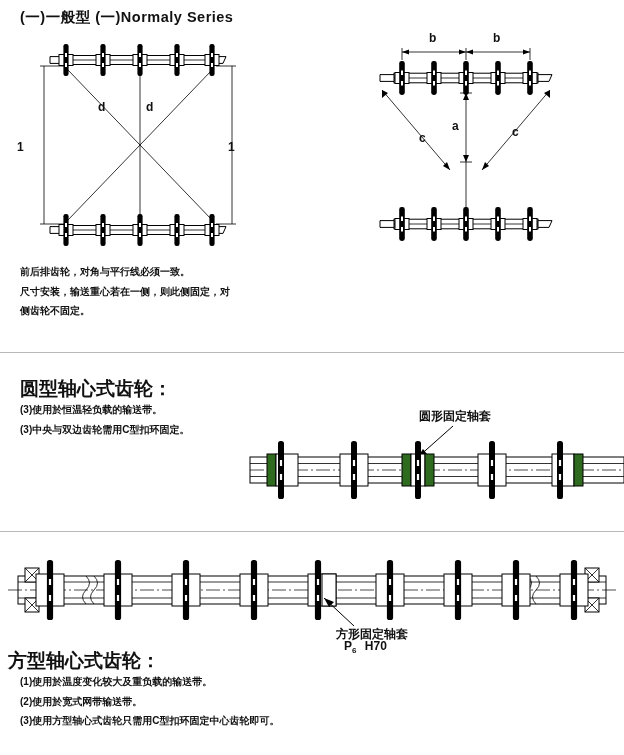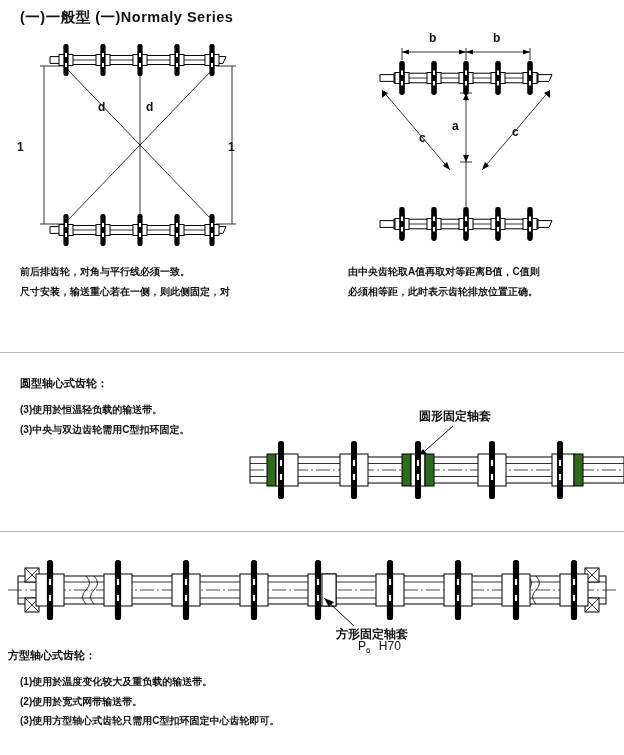--- a/index.html
+++ b/index.html
@@ -10,21 +10,21 @@
   }
   .page{position:relative;width:624px;height:755px;}
 
   
   .abs{position:absolute;}
 
   
   .sec-title{
     font-size:14.5px;font-weight:bold;letter-spacing:.5px;white-space:nowrap;
   }
-  .blk-title{font-size:11px;font-weight:bold;white-space:nowrap;}
+  .blk-title{font-size:19px;font-weight:bold;white-space:nowrap;}
   .para{font-size:10px;font-weight:bold;line-height:19.5px;white-space:nowrap;}
 
   
   .divider{height:0;border-top:1px solid #b9b9b9;box-shadow:0 3px 0 -2px #d8d8d8;}
 
   
   .dim-label{font-size:12px;font-weight:bold;font-family:"Liberation Sans",sans-serif;}
   svg{display:block;overflow:visible;}
   .ln{stroke:#000;fill:none;}
   .thin{stroke-width:.8}
@@ -165,26 +165,23 @@
   </div>
   <div class="abs dim-label" style="left:429px;top:31px;">b</div>
   <div class="abs dim-label" style="left:493px;top:31px;">b</div>
   <div class="abs dim-label" style="left:452px;top:119px;">a</div>
   <div class="abs dim-label" style="left:419px;top:131px;">c</div>
   <div class="abs dim-label" style="left:512px;top:125px;">c</div>
 
   <div class="abs" style="left:20px;top:262px;">
     <div class="para">前后排齿轮，对角与平行线必须一致。</div>
     <div class="para">尺寸安装，输送重心若在一侧，则此侧固定，对</div>
-  </div>
-
-  <div class="abs" style="left:348px;top:262px;">
-    <div class="para">由中央齿轮取A值再取对等距离B值，C值则</div>
-    <div class="para">必须相等距，此时表示齿轮排放位置正确。</div>
-  </div>
+    <div class="para">侧齿轮不固定。</div>
+  </div>
+
 
   <div class="abs divider" style="left:0;top:352px;width:624px;"></div>
 
   <div class="abs blk-title" style="left:20px;top:376px;">圆型轴心式齿轮：</div>
   <div class="abs" style="left:20px;top:400px;">
     <div class="para">(3)使用於恒温轻负载的输送带。</div>
     <div class="para">(3)中央与双边齿轮需用C型扣环固定。</div>
   </div>
 
   <div class="abs dim-label" style="left:419px;top:408px;font-weight:bold;">圆形固定轴套</div>
@@ -290,21 +287,21 @@
     </svg>
   </div>
 
   <div class="abs" style="left:316px;top:596px;width:50px;height:36px;">
     <svg width="50" height="36" viewBox="0 0 50 36">
       <line class="lbl-line" x1="8" y1="2" x2="38" y2="30"></line>
       <path d="M8,2 L18,6 L13,11 z" fill="#000"></path>
     </svg>
   </div>
   <div class="abs dim-label" style="left:336px;top:626px;font-weight:bold;">方形固定轴套</div>
-  <div class="abs dim-label" style="left:358px;top:639px;font-weight:normal;">
+  <div class="abs dim-label" style="left:344px;top:639px;font-weight:bold;">
     <span>P</span><sub style="font-size:8px;">6</sub>
     <span style="margin-left:5px;">H70</span>
   </div>
 
   <div class="abs blk-title" style="left:8px;top:648px;">方型轴心式齿轮：</div>
   <div class="abs" style="left:20px;top:672px;">
     <div class="para">(1)使用於温度变化较大及重负载的输送带。</div>
     <div class="para">(2)使用於宽式网带输送带。</div>
     <div class="para">(3)使用方型轴心式齿轮只需用C型扣环固定中心齿轮即可。</div>
   </div>

